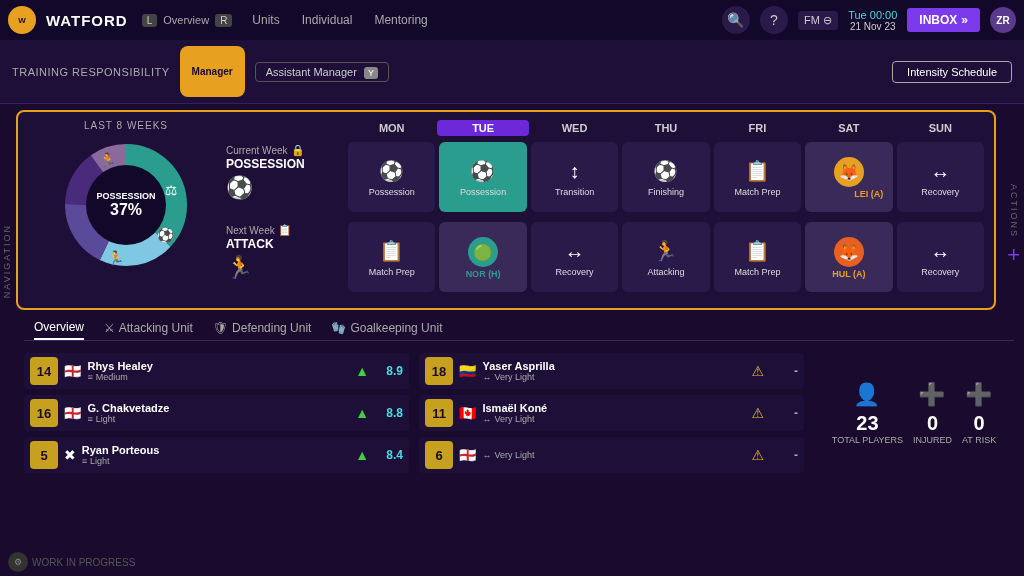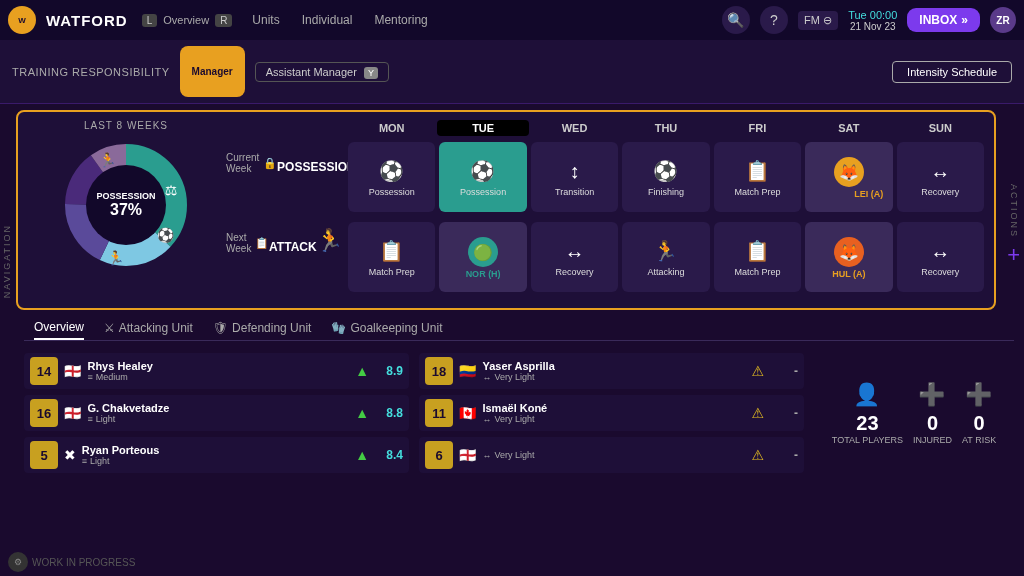--- a/index.html
+++ b/index.html
@@ -46,21 +46,21 @@
       background: #2a1a4a; display: flex; align-items: center; justify-content: center;
       color: #ccc; font-size: 14px; cursor: pointer;
     }
     .fm-badge {
       background: #2a1a4a; padding: 3px 6px; border-radius: 4px;
       font-size: 11px; color: #ccc;
     }
     .date-block { text-align: center; font-size: 10px; color: #ccc; }
     .date-block .time { color: #4dd; font-size: 11px; }
     .inbox-btn {
-      background: #7c3aed; padding: 5px 12px; border-radius: 9px;
+      background: #7c3aed; padding: 5px 12px; border-radius: 3px;
       font-size: 12px; font-weight: bold; cursor: pointer;
       display: flex; align-items: center; gap: 4px;
     }
     .avatar-circle {
       width: 26px; height: 26px; background: #5a3a8a; border-radius: 50%;
       display: flex; align-items: center; justify-content: center;
       font-size: 10px; font-weight: bold; color: #fff;
     }
 
     
@@ -131,31 +131,31 @@
     .day-headers {
       display: grid;
       grid-template-columns: 120px repeat(7, 1fr);
       margin-bottom: 4px;
     }
     .day-header {
       text-align: center; font-size: 11px; font-weight: bold; color: #ccc;
       padding: 2px 0;
     }
     .day-header.today {
-      background: #000000; border-radius: 4px; color: #fff;
+      background: #6d28d9; border-radius: 4px; color: #fff;
     }
 
     .schedule-row {
       display: grid;
       grid-template-columns: 120px repeat(7, 1fr);
       margin-bottom: 6px;
       align-items: start;
     }
     .week-info {
-      display: flex; flex-direction: row; padding: 4px 8px 4px 0; align-items: flex-end;
+      display: flex; flex-direction: column; padding: 4px 8px 4px 0;
     }
     .week-info .week-label { font-size: 10px; color: #aaa; }
     .week-info .week-type { font-size: 12px; font-weight: bold; color: #fff; }
 
     .day-cell {
       background: #2a1a4a; border-radius: 6px; margin: 2px;
       display: flex; flex-direction: column; align-items: center;
       justify-content: center; padding: 6px 2px 4px; min-height: 70px;
       cursor: pointer;
     }

